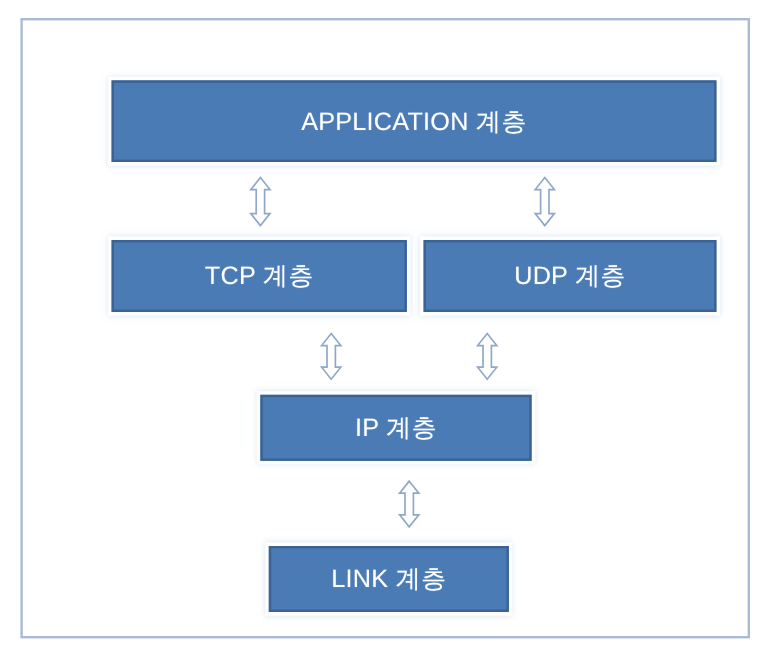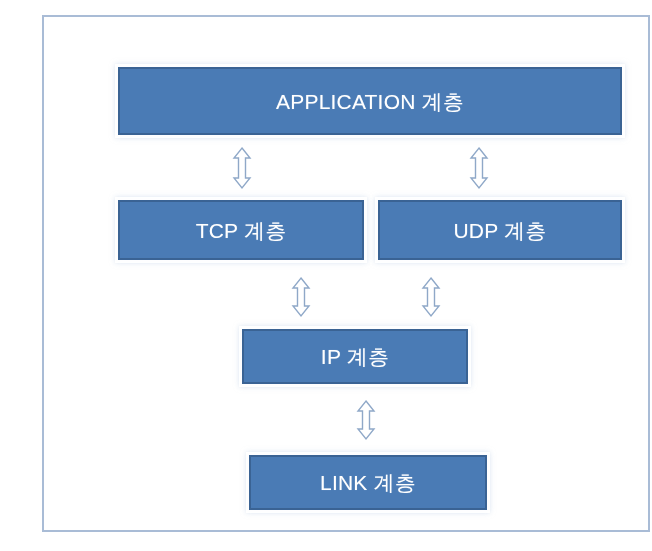--- a/index.html
+++ b/index.html
@@ -20,21 +20,20 @@
   }
   .frame {
     position: absolute;
     left: 17px;
     top: 15px;
     width: 608px;
     height: 517px;
     border: 2px solid #a9bcd6;
     box-sizing: border-box;
     background: #ffffff;
-    margin-left: 25px;
   }
   .layer-box {
     position: absolute;
     box-sizing: border-box;
     background: #4a7bb5;
     border: 2px solid #3a6394;
     display: flex;
     align-items: center;
     justify-content: center;
     box-shadow: 0 0 0 3px rgba(255,255,255,0.95),
@@ -48,21 +47,21 @@
     line-height: 1;
     text-align: center;
     white-space: nowrap;
     text-shadow: 0 0 1px rgba(255,255,255,0.35);
   }
   
   .box-application { left: 74px;  top: 50px;  width: 504px; height: 68px; }
   .box-tcp         { left: 74px;  top: 183px; width: 246px; height: 60px; }
   .box-udp         { left: 334px; top: 183px; width: 244px; height: 60px; }
   .box-ip          { left: 198px; top: 312px; width: 226px; height: 55px; }
-  .box-link        { left: 205px; top: 438px; width: 238px; height: 55px; }
+  .box-link        { left: 205px; top: 438px; width: 200px; height: 55px; }
 
   .arrow {
     position: absolute;
     width: 22px;
     height: 44px;
     line-height: 0;
   }
   .arrow svg { display: block; width: 22px; height: 44px; }
 
   .arrow-app-tcp { left: 187px; top: 129px; }

